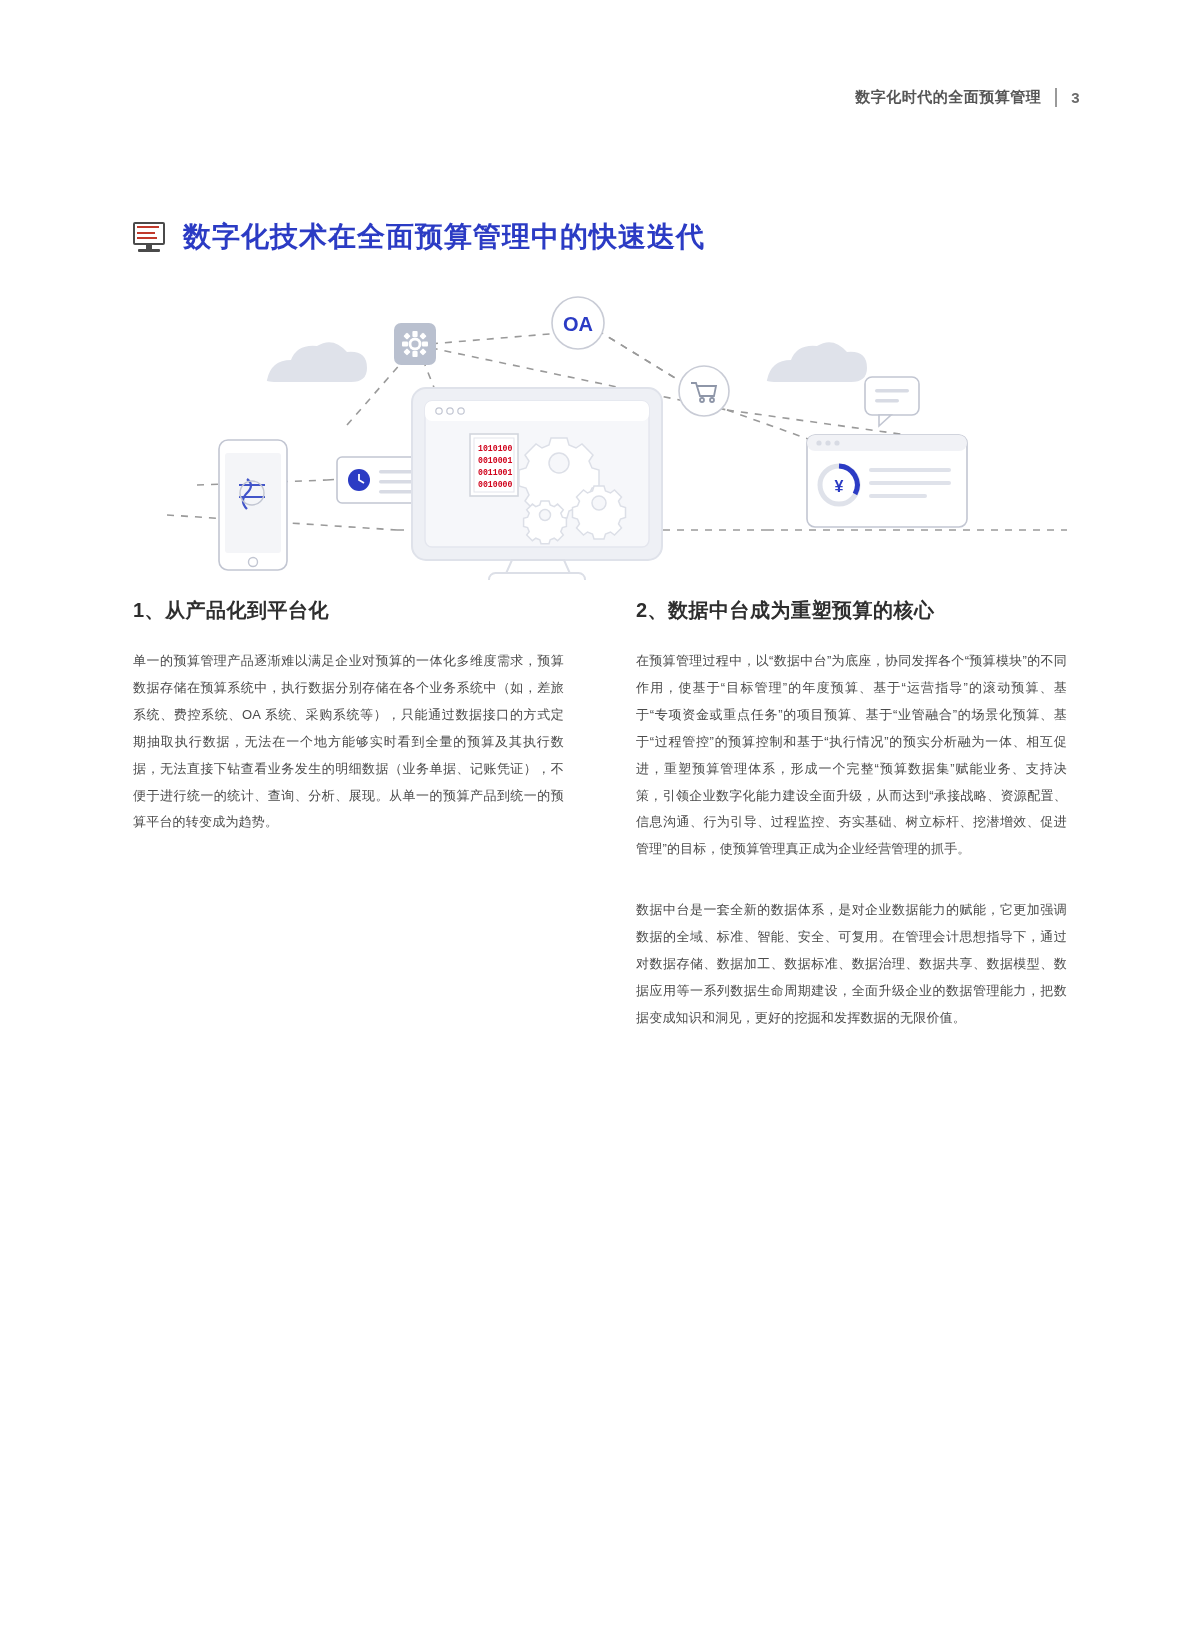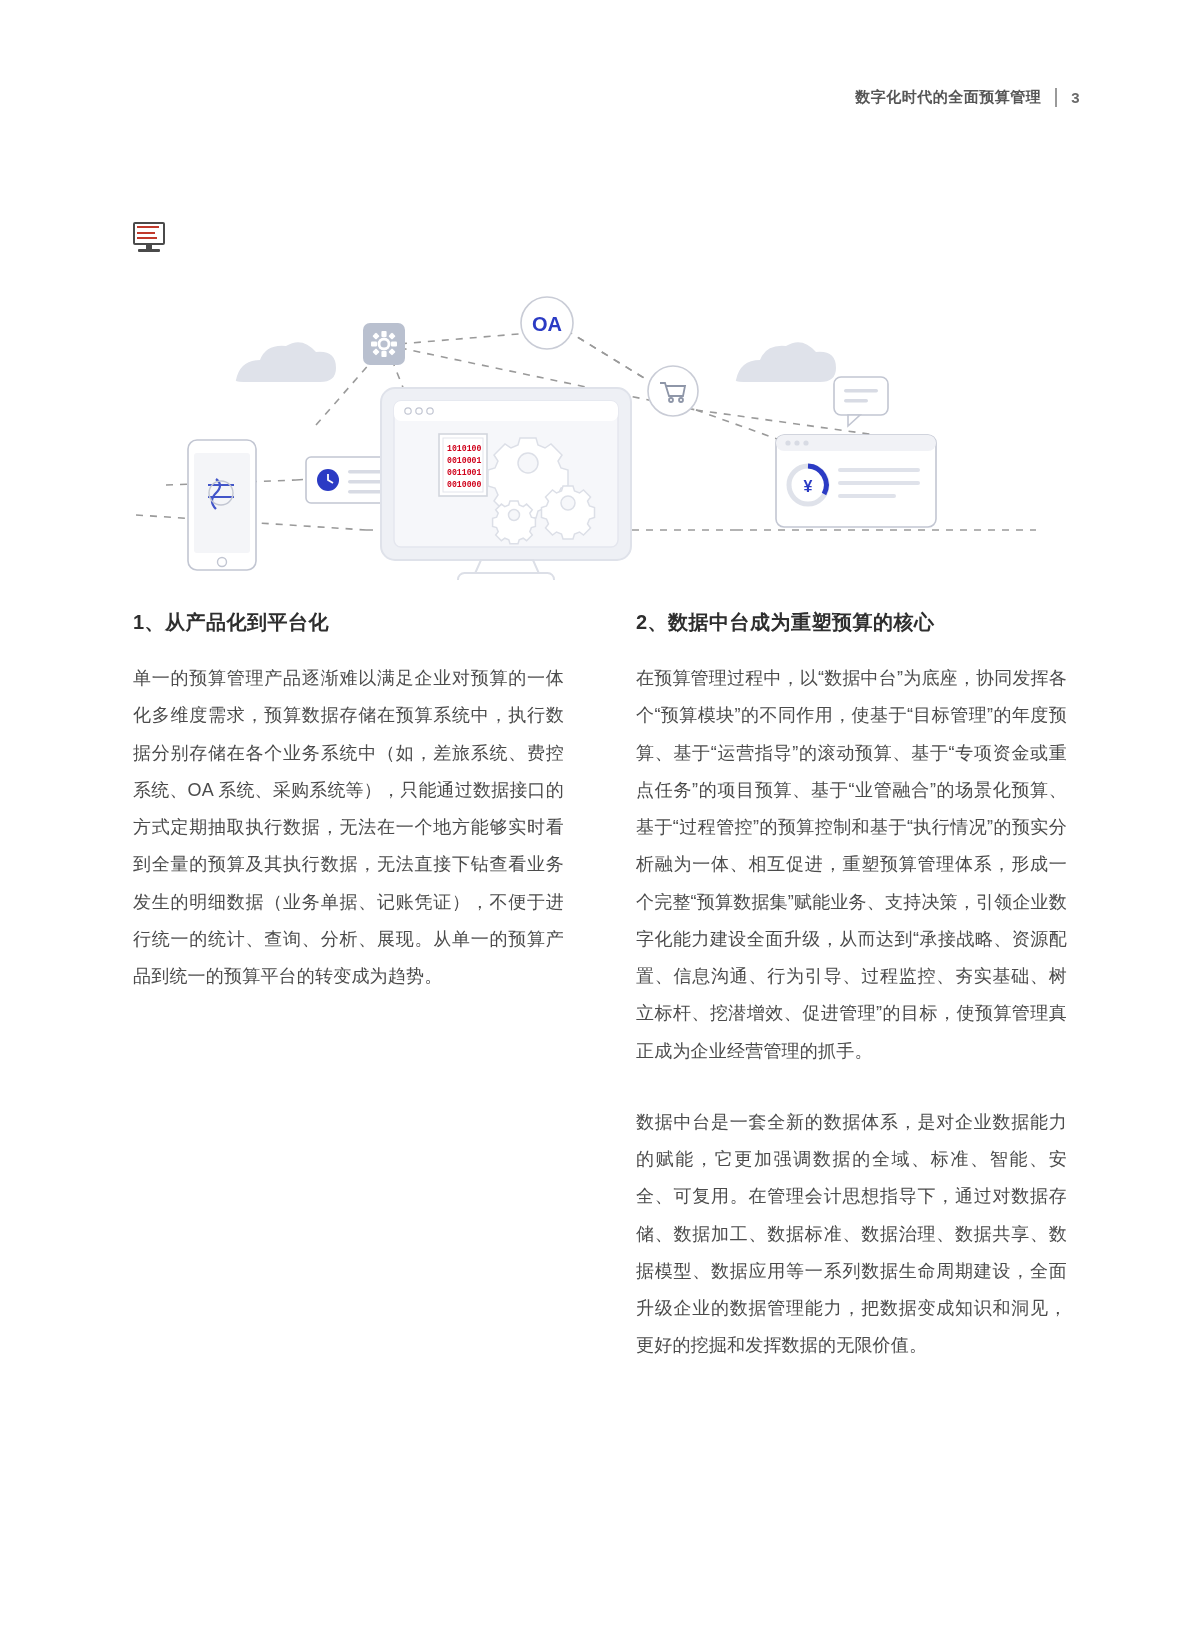--- a/index.html
+++ b/index.html
@@ -63,43 +63,43 @@
     margin:0;
     font-size:28px;font-weight:bold;
     color:#2b3bc4;
     letter-spacing:1px;
     line-height:1;
   }
 
   
   .illus{
     position:absolute;
-    left:136px;top:285px;
+    left:167px;top:285px;
     width:900px;height:295px;
   }
   .illus svg{display:block;width:900px;height:295px;}
 
   
   .cols{
     position:absolute;
     top:598px;left:133px;
     width:934px;
     display:flex;
     gap:72px;
   }
   .col{width:431px;}
   .col h2{
-    margin:12px 0 26px 0;
+    margin:0 0 26px 0;
     font-size:20px;font-weight:bold;color:#2e2e2e;
     letter-spacing:.5px;
     line-height:1.2;
   }
   .col p{
     margin:0 0 34px 0;
-    font-size:18px;
+    font-size:13px;
     line-height:2.07;
     color:#4b4b4b;
     text-align:justify;
     text-justify:inter-ideograph;
     letter-spacing:.2px;
   }
   .col p:last-child{margin-bottom:0;}
 </style>
 </head>
 <body>
@@ -116,20 +116,21 @@
     <span class="monitor-icon">
       <span class="screen"></span>
       <span class="lines">
           <i></i>
           <i></i>
           <i></i>
         </span>
       <span class="neck"></span>
       <span class="base"></span>
     </span>
+    <h1>数字化技术在全面预算管理中的快速迭代</h1>
   </div>
 
   <div class="illus">
     <svg viewBox="0 0 900 295" xmlns="http://www.w3.org/2000/svg">
       <defs>
         <style>
           .ln{stroke:#9a9a9a;stroke-width:1.6;stroke-dasharray:7 7;fill:none;}
           .gy{fill:#dfe2ea;}
           .gy2{fill:#eef0f5;}
           .st{stroke:#c2c6d2;stroke-width:1.6;fill:#fff;}

